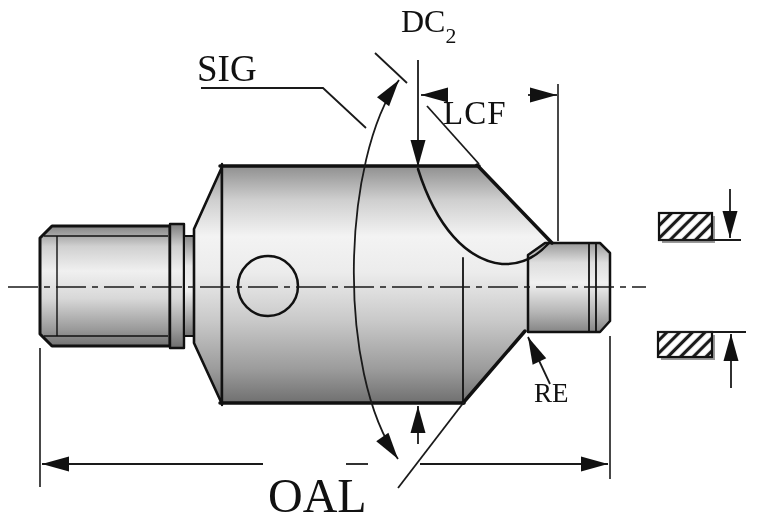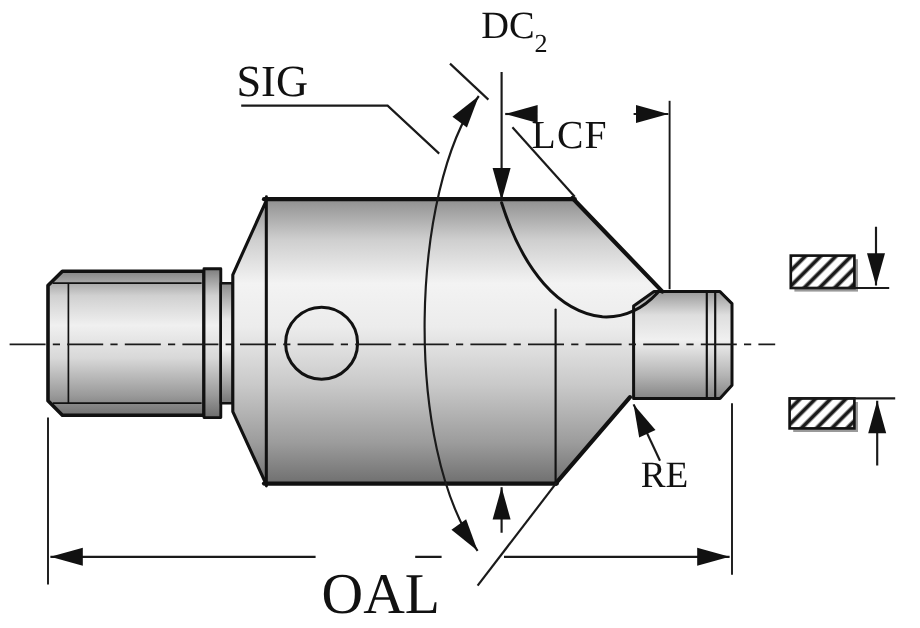--- a/index.html
+++ b/index.html
@@ -5,21 +5,21 @@
   html,body{margin:0;padding:0;background:#fff;}
   #stage{position:relative;width:767px;height:523px;background:#fff;overflow:hidden;
          font-family:Liberation Serif, serif;color:#111;}
   svg{position:absolute;left:0;top:0;}
   .label{position:absolute;color:#111;white-space:nowrap;line-height:1;}
   .label sub{font-size:0.68em;position:relative;top:0.18em;}
   #sig-label{left:197px;top:50px;font-size:37px;}
   #dc2-label{left:401px;top:5px;font-size:32px;}
   #lcf-label{left:443px;top:79px;font-size:33px;letter-spacing:1px;margin-top:18px;}
   #phd-label{left:664px;top:266px;font-size:42px;}
-  #re-label{left:534px;top:380px;font-size:31px;}
+  #re-label{left:534px;top:380px;font-size:27px;}
   #oal-label{left:268px;top:472px;font-size:48px;}
 </style>
 </head>
 <body>
 
 <div id="stage">
 
   <svg width="767" height="523" viewBox="0 0 767 523">
     <defs>
       <linearGradient id="gShank" gradientUnits="userSpaceOnUse" x1="0" y1="224" x2="0" y2="348">

